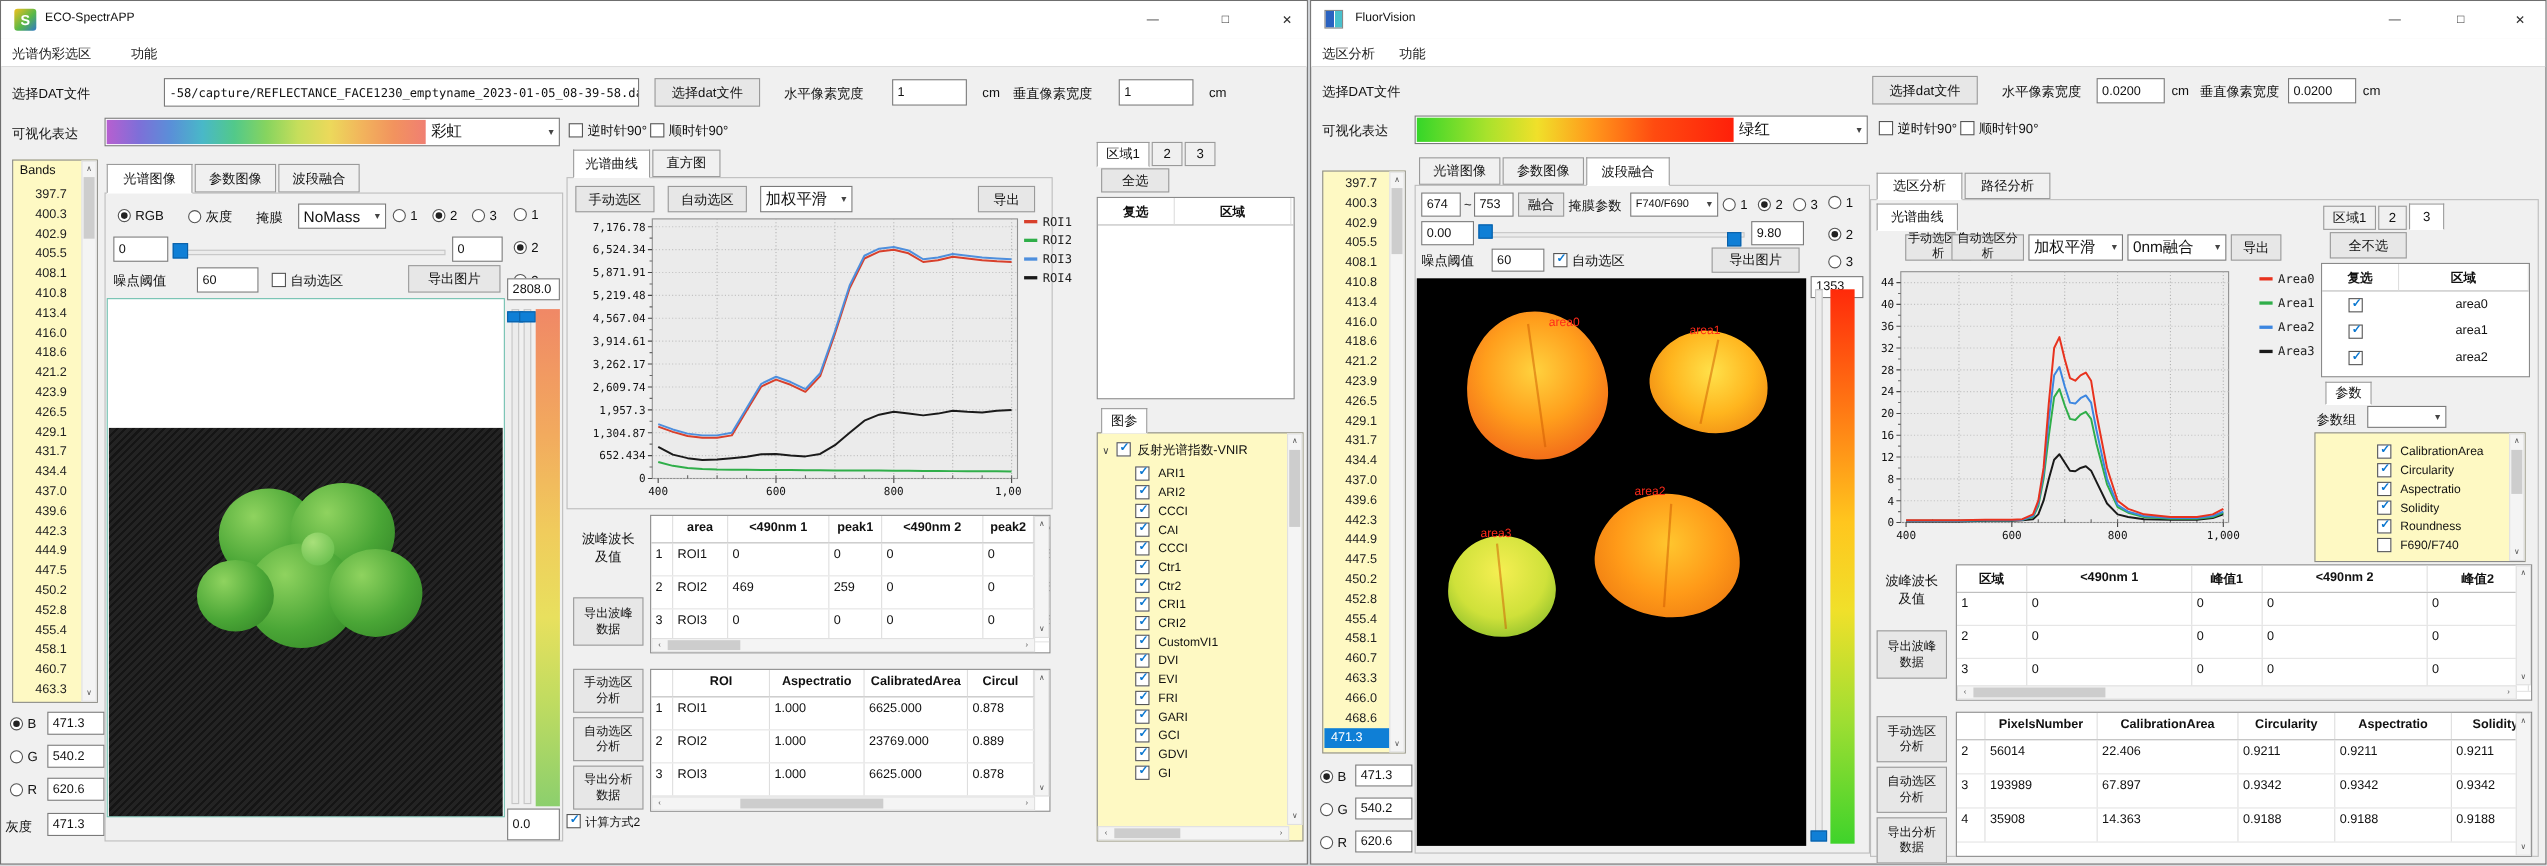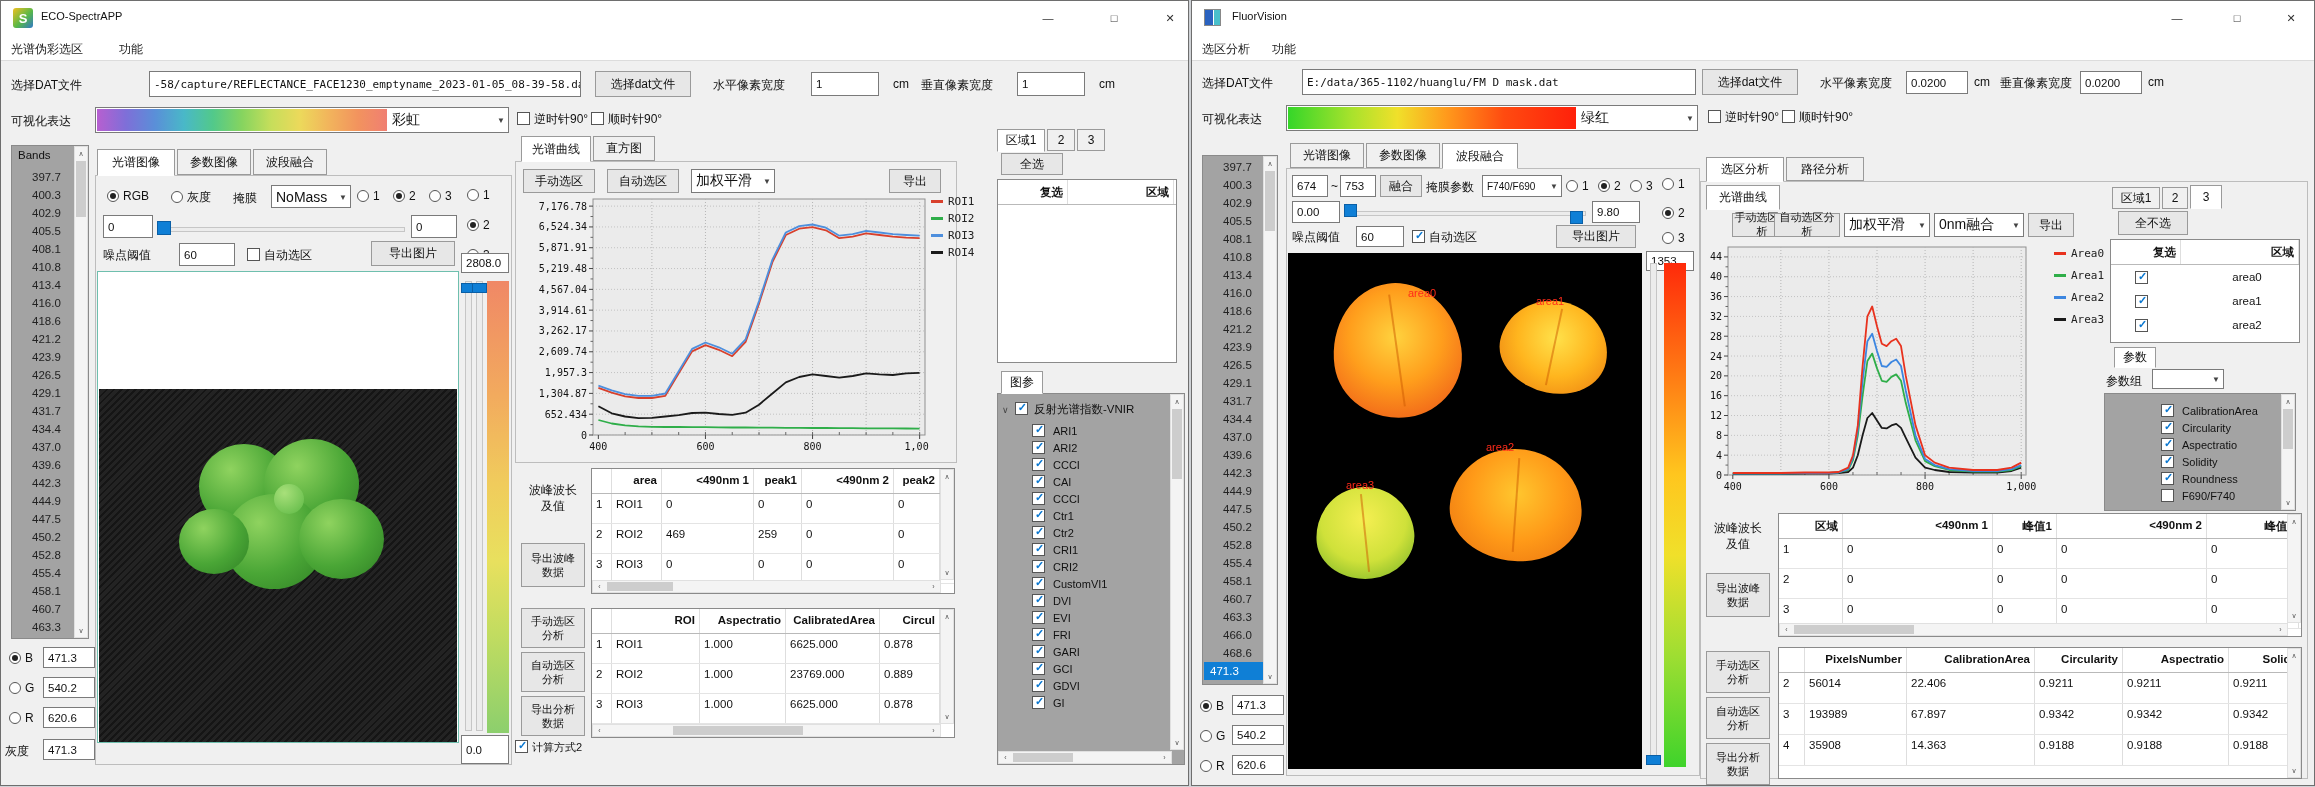--- a/index.html
+++ b/index.html
@@ -21,30 +21,30 @@
 .tab.active{background:#fff;z-index:3;border-bottom:1px solid #fff}
 .combo{position:absolute;background:#fff;border:1px solid #7a7a7a;overflow:hidden}
 .combo .val{position:absolute;left:4px;top:50%;transform:translateY(-50%);font-size:14px;white-space:nowrap}
 .combo .arrow{position:absolute;right:3px;top:50%;transform:translateY(-50%);font-size:8px;color:#444}
 .chk{display:inline-block;width:13px;height:13px;background:#fff;border:1px solid #555;vertical-align:-2px;text-align:center;line-height:11px;font-size:11px;color:#0a77d0;font-weight:bold;position:relative}
 .chk.on::before{content:"✓";position:absolute;left:0;top:-1px;width:13px}
 .radio{display:inline-block;width:12px;height:12px;border:1px solid #555;border-radius:50%;background:#fff;vertical-align:-2px;position:relative}
 .radio.on::after{content:"";position:absolute;left:2px;top:2px;width:6px;height:6px;border-radius:50%;background:#222}
 .ctl{position:absolute;white-space:nowrap;font-size:12px}
 .ctl .t{margin-left:4px}
-.panel{position:absolute;background:#a3a3a3;border:1px solid #8a8a8a}
+.panel{position:absolute;background:#fef9c3;border:1px solid #8a8a8a}
 .frame{position:absolute;border:1px solid #bdbdbd}
 .track{position:absolute;background:#ececec;border:1px solid #c6c6c6}
 .handle{position:absolute;background:#0f7fd6;border:1px solid #0a5fa6}
 .tbl{position:absolute;background:#fff;border:1px solid #8a8a8a;overflow:hidden}
 .hrow,.drow{display:flex;align-items:stretch}
 .hrow{border-bottom:1px solid #b9b9b9;font-weight:bold}
 .drow{border-bottom:1px solid #e4e4e4;height:30px}
 .cell{flex:none;border-right:1px solid #dedede;padding:4px 4px 0 4px;overflow:hidden;white-space:nowrap;font-size:11.5px}
-.hrow .cell{text-align:right;padding-top:5px;height:24px}
+.hrow .cell{text-align:center;padding-top:5px;height:24px}
 .sbv{position:absolute;width:14px;background:#f4f4f4;border:1px solid #e0e0e0}
 .sbv .sba{position:absolute;left:0;right:0;height:13px;text-align:center;font-size:7px;color:#555;line-height:13px}
 .sbv .sba.bot{bottom:0}
 .sbv .sbt{position:absolute;left:1px;right:1px;background:#cdcdcd}
 .sbh{position:absolute;height:13px;background:#f4f4f4;border:1px solid #e0e0e0}
 .sbh .sba{position:absolute;top:0;bottom:0;width:13px;text-align:center;font-size:7px;color:#555;line-height:12px}
 .sbh .sba.rgt{right:0}
 .sbh .sbt{position:absolute;top:1px;bottom:1px;background:#cdcdcd}
 .bands .li{height:18px;line-height:18px;padding-left:20px;font-size:11.5px;color:#222}
 .sel-row{position:absolute;background:#0f7fd6;color:#fff;font-size:11.5px;line-height:18px;padding-left:6px}
@@ -514,21 +514,20 @@
     <span class="wbtn" style="left:966px">—</span>
     <span class="wbtn" style="left:1026px">□</span>
     <span class="wbtn" style="left:1080px">✕</span>
   </div>
   <div class="menubar">
     <span class="menu-item" style="left:10px">选区分析</span>
     <span class="menu-item" style="left:80px">功能</span>
   </div>
 
   <span class="lbl" style="left:10px;top:74px">选择DAT文件</span>
-  <div class="inp mono" style="left:110px;top:68px;width:394px;height:26px">E:/data/365-1102/huanglu/FM D mask.dat</div>
   <div class="btn" style="left:510px;top:68px;width:96px;height:26px">选择dat文件</div>
   <span class="lbl" style="left:628px;top:74px">水平像素宽度</span>
   <div class="inp" style="left:714px;top:70px;width:62px;height:23px">0.0200</div>
   <span class="lbl" style="left:782px;top:74px">cm</span>
   <span class="lbl" style="left:808px;top:74px">垂直像素宽度</span>
   <div class="inp" style="left:888px;top:70px;width:62px;height:23px">0.0200</div>
   <span class="lbl" style="left:956px;top:74px">cm</span>
 
   <span class="lbl" style="left:10px;top:110px">可视化表达</span>
   <div class="combo" style="left:94px;top:104px;width:412px;height:26px">

